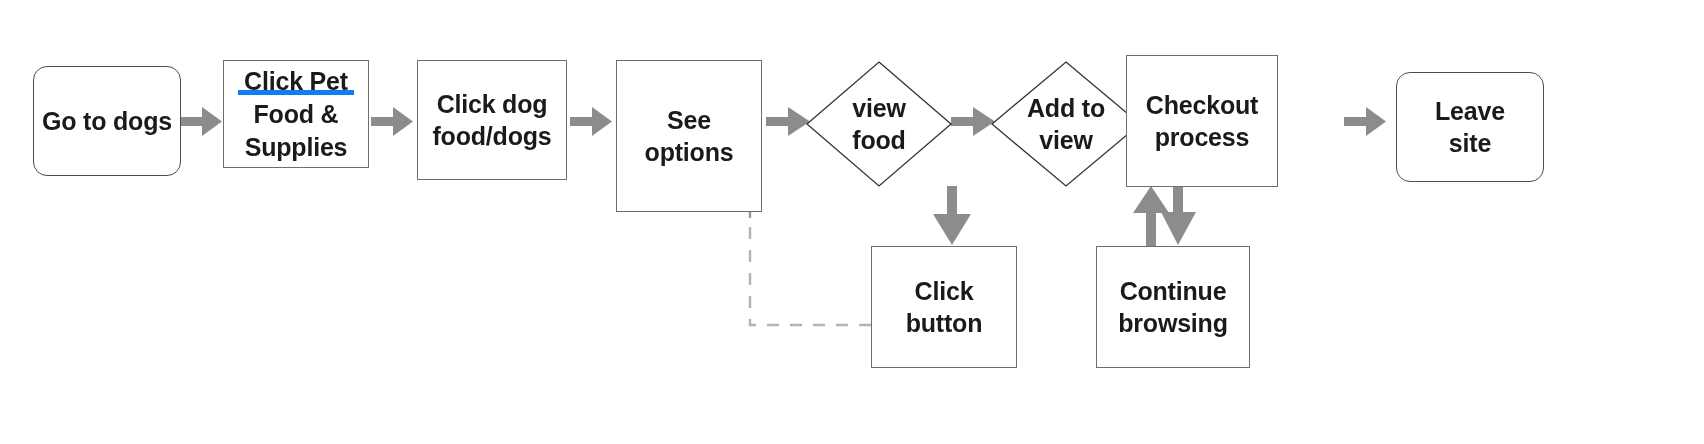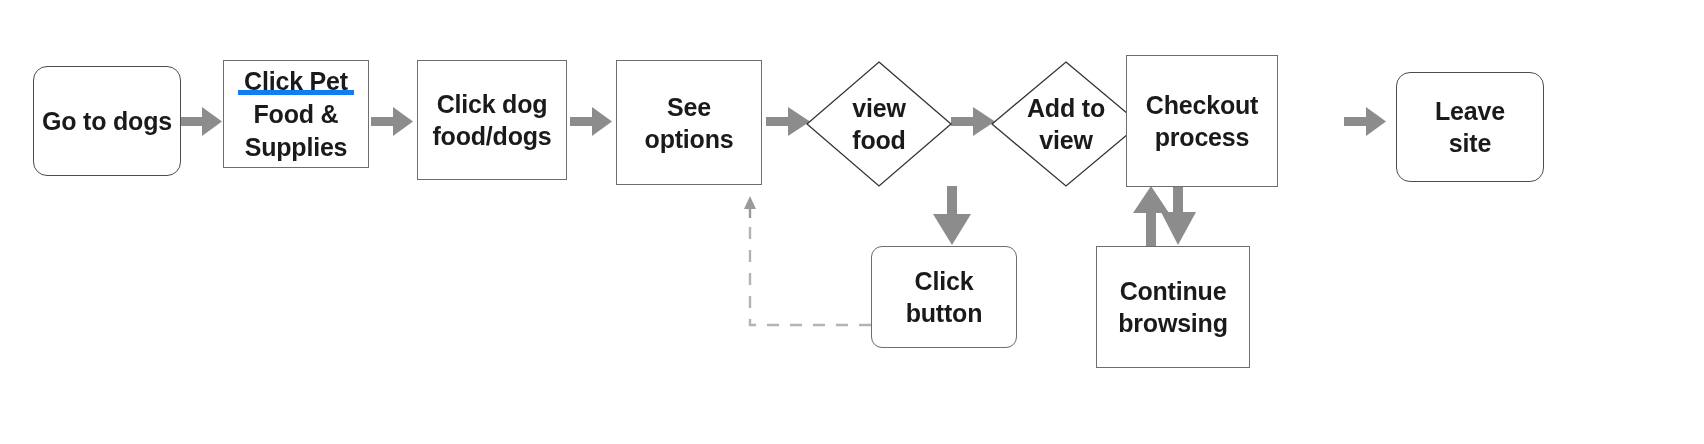--- a/index.html
+++ b/index.html
@@ -157,21 +157,21 @@
     <span class="label">Click Pet
 Food &amp;
 Supplies</span>
   </div>
 
   <div class="node process" style="left:417px; top:60px; width:150px; height:120px;align-items:center;">
     <span class="label">Click dog
 food/dogs</span>
   </div>
 
-  <div class="node process" style="left:616px; top:60px; width:146px; height:125px;">
+  <div class="node process" style="left:616px; top:60px; width:146px; height:152px;">
     <span class="label">See
 options</span>
   </div>
 
   <div class="diamond" style="left:806px; top:61px; width:146px; height:126px;">
     <svg class="shape" viewBox="0 0 146 126" preserveAspectRatio="none">
       <polygon points="73,1 145,63 73,125 1,63" fill="#ffffff" stroke="#333333" stroke-width="1.3"></polygon>
     </svg>
     <span class="label">view
 food</span>
@@ -188,21 +188,21 @@
   <div class="node process" style="left:1126px; top:55px; width:152px; height:132px;">
     <span class="label">Checkout
 process</span>
   </div>
 
   <div class="node terminal" style="left:1396px; top:72px; width:148px; height:110px;">
     <span class="label">Leave
 site</span>
   </div>
 
-  <div class="node process" style="left:871px; top:246px; width:146px; height:102px;border-radius:11px;">
+  <div class="node process" style="left:871px; top:246px; width:146px; height:122px;">
     <span class="label">Click
 button</span>
   </div>
 
   <div class="node process" style="left:1096px; top:246px; width:154px; height:122px;">
     <span class="label">Continue
 browsing</span>
   </div>
 
 </div>

